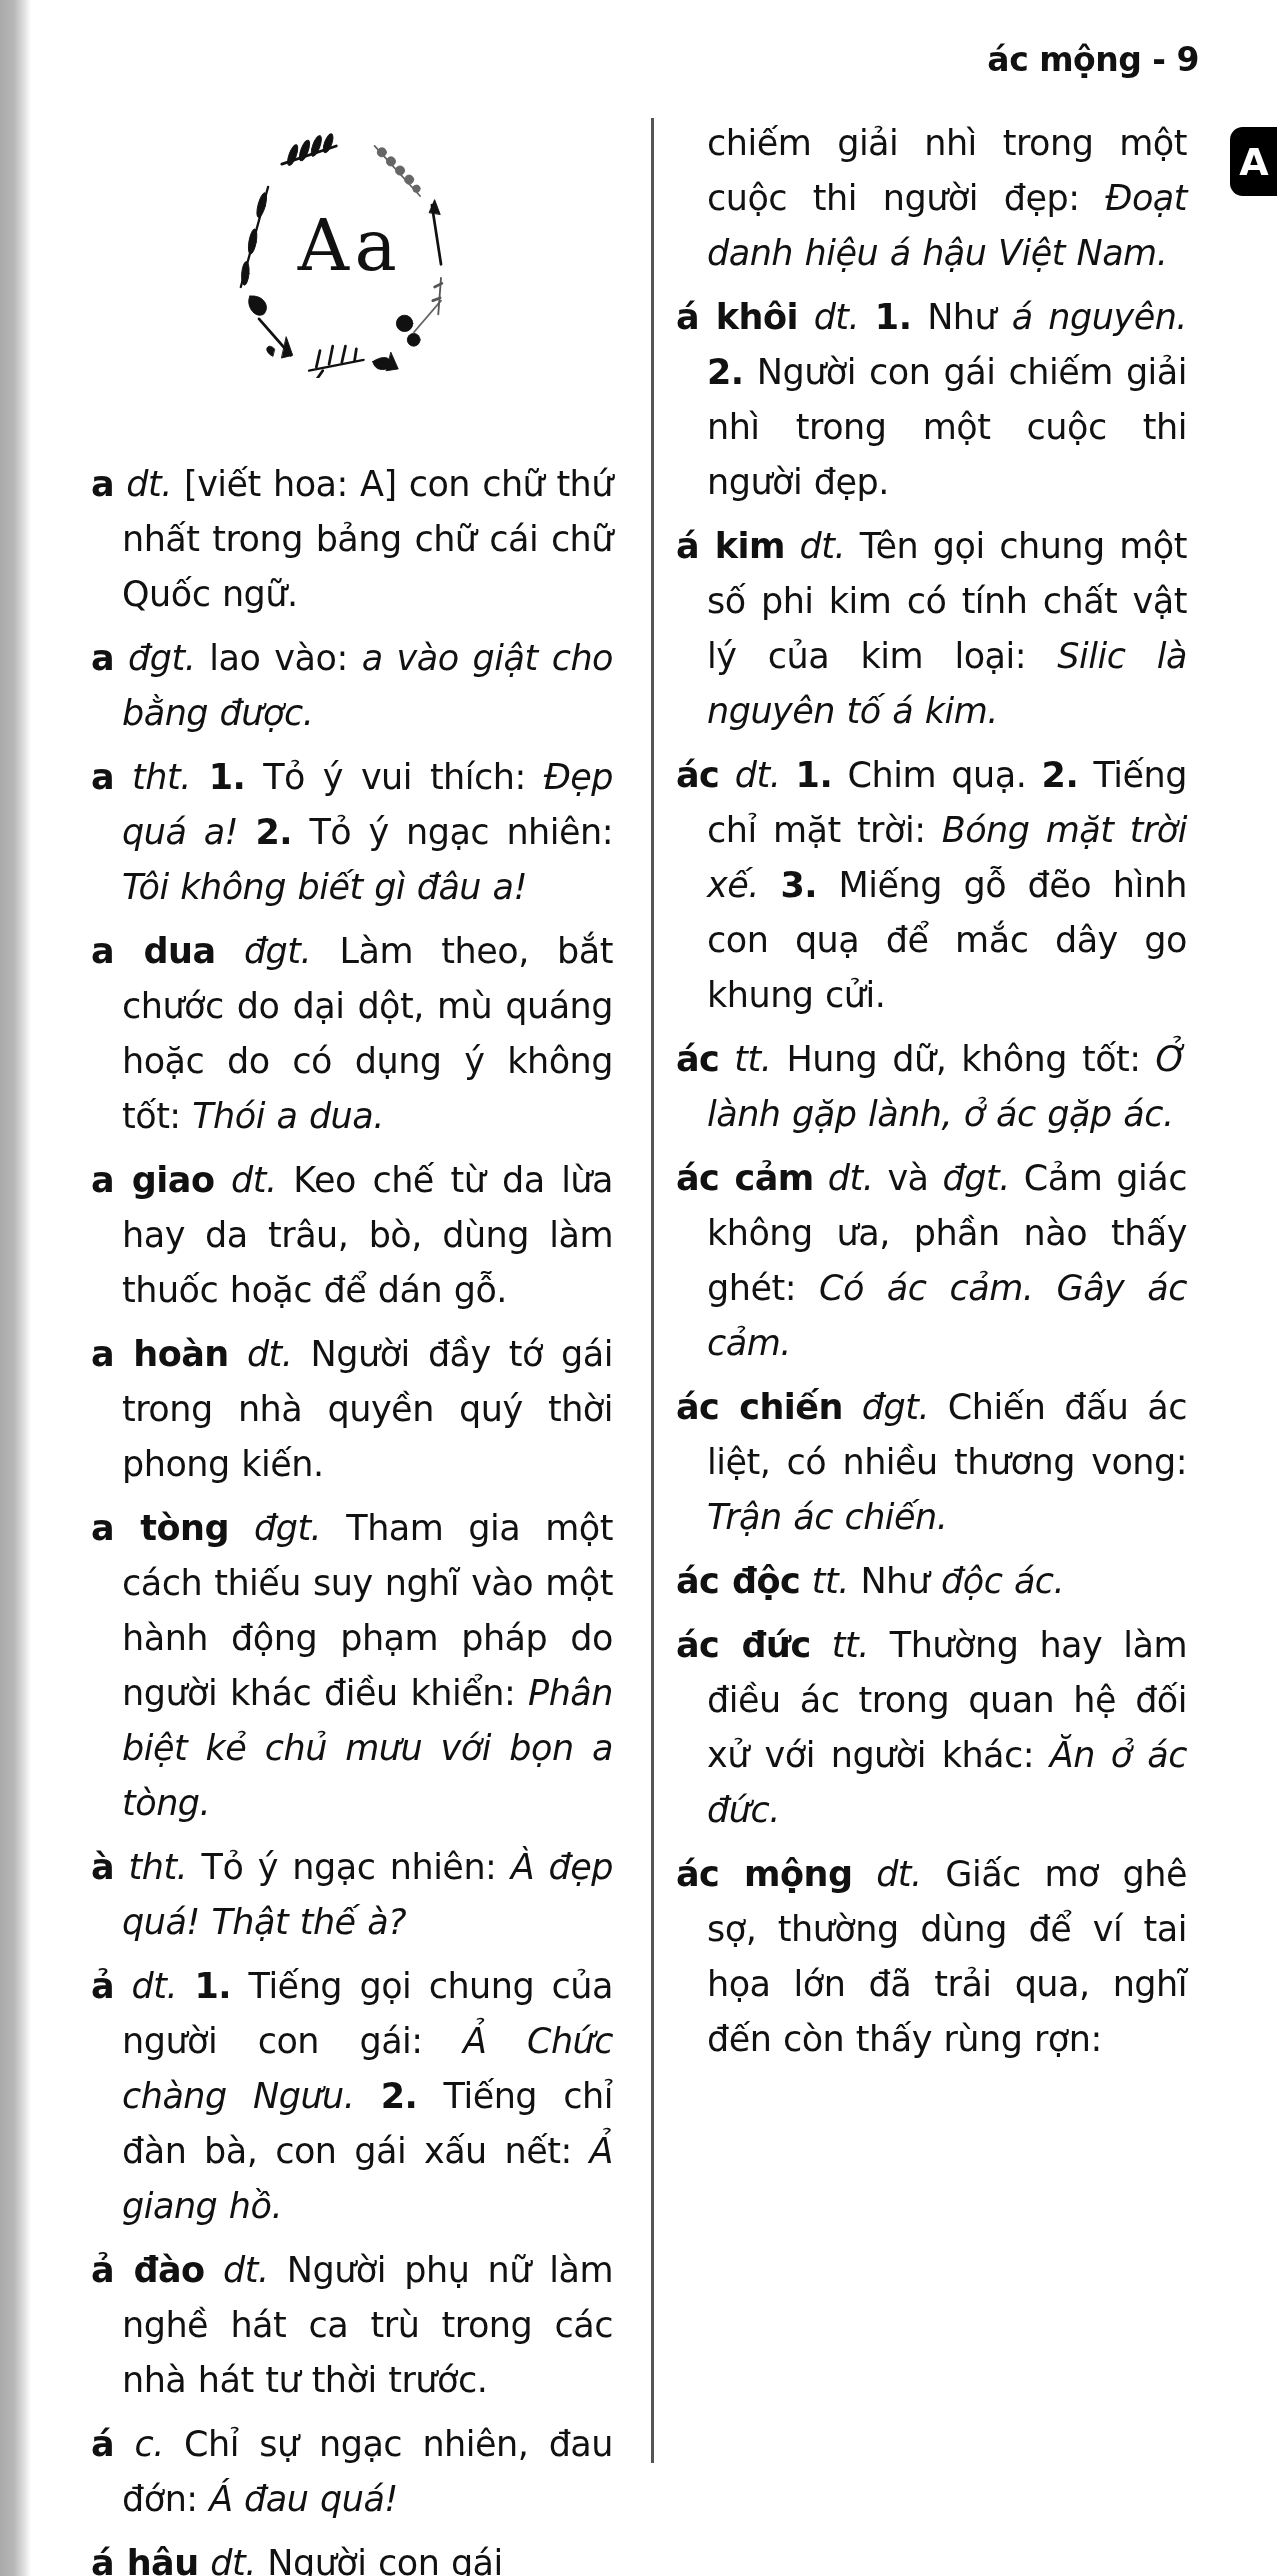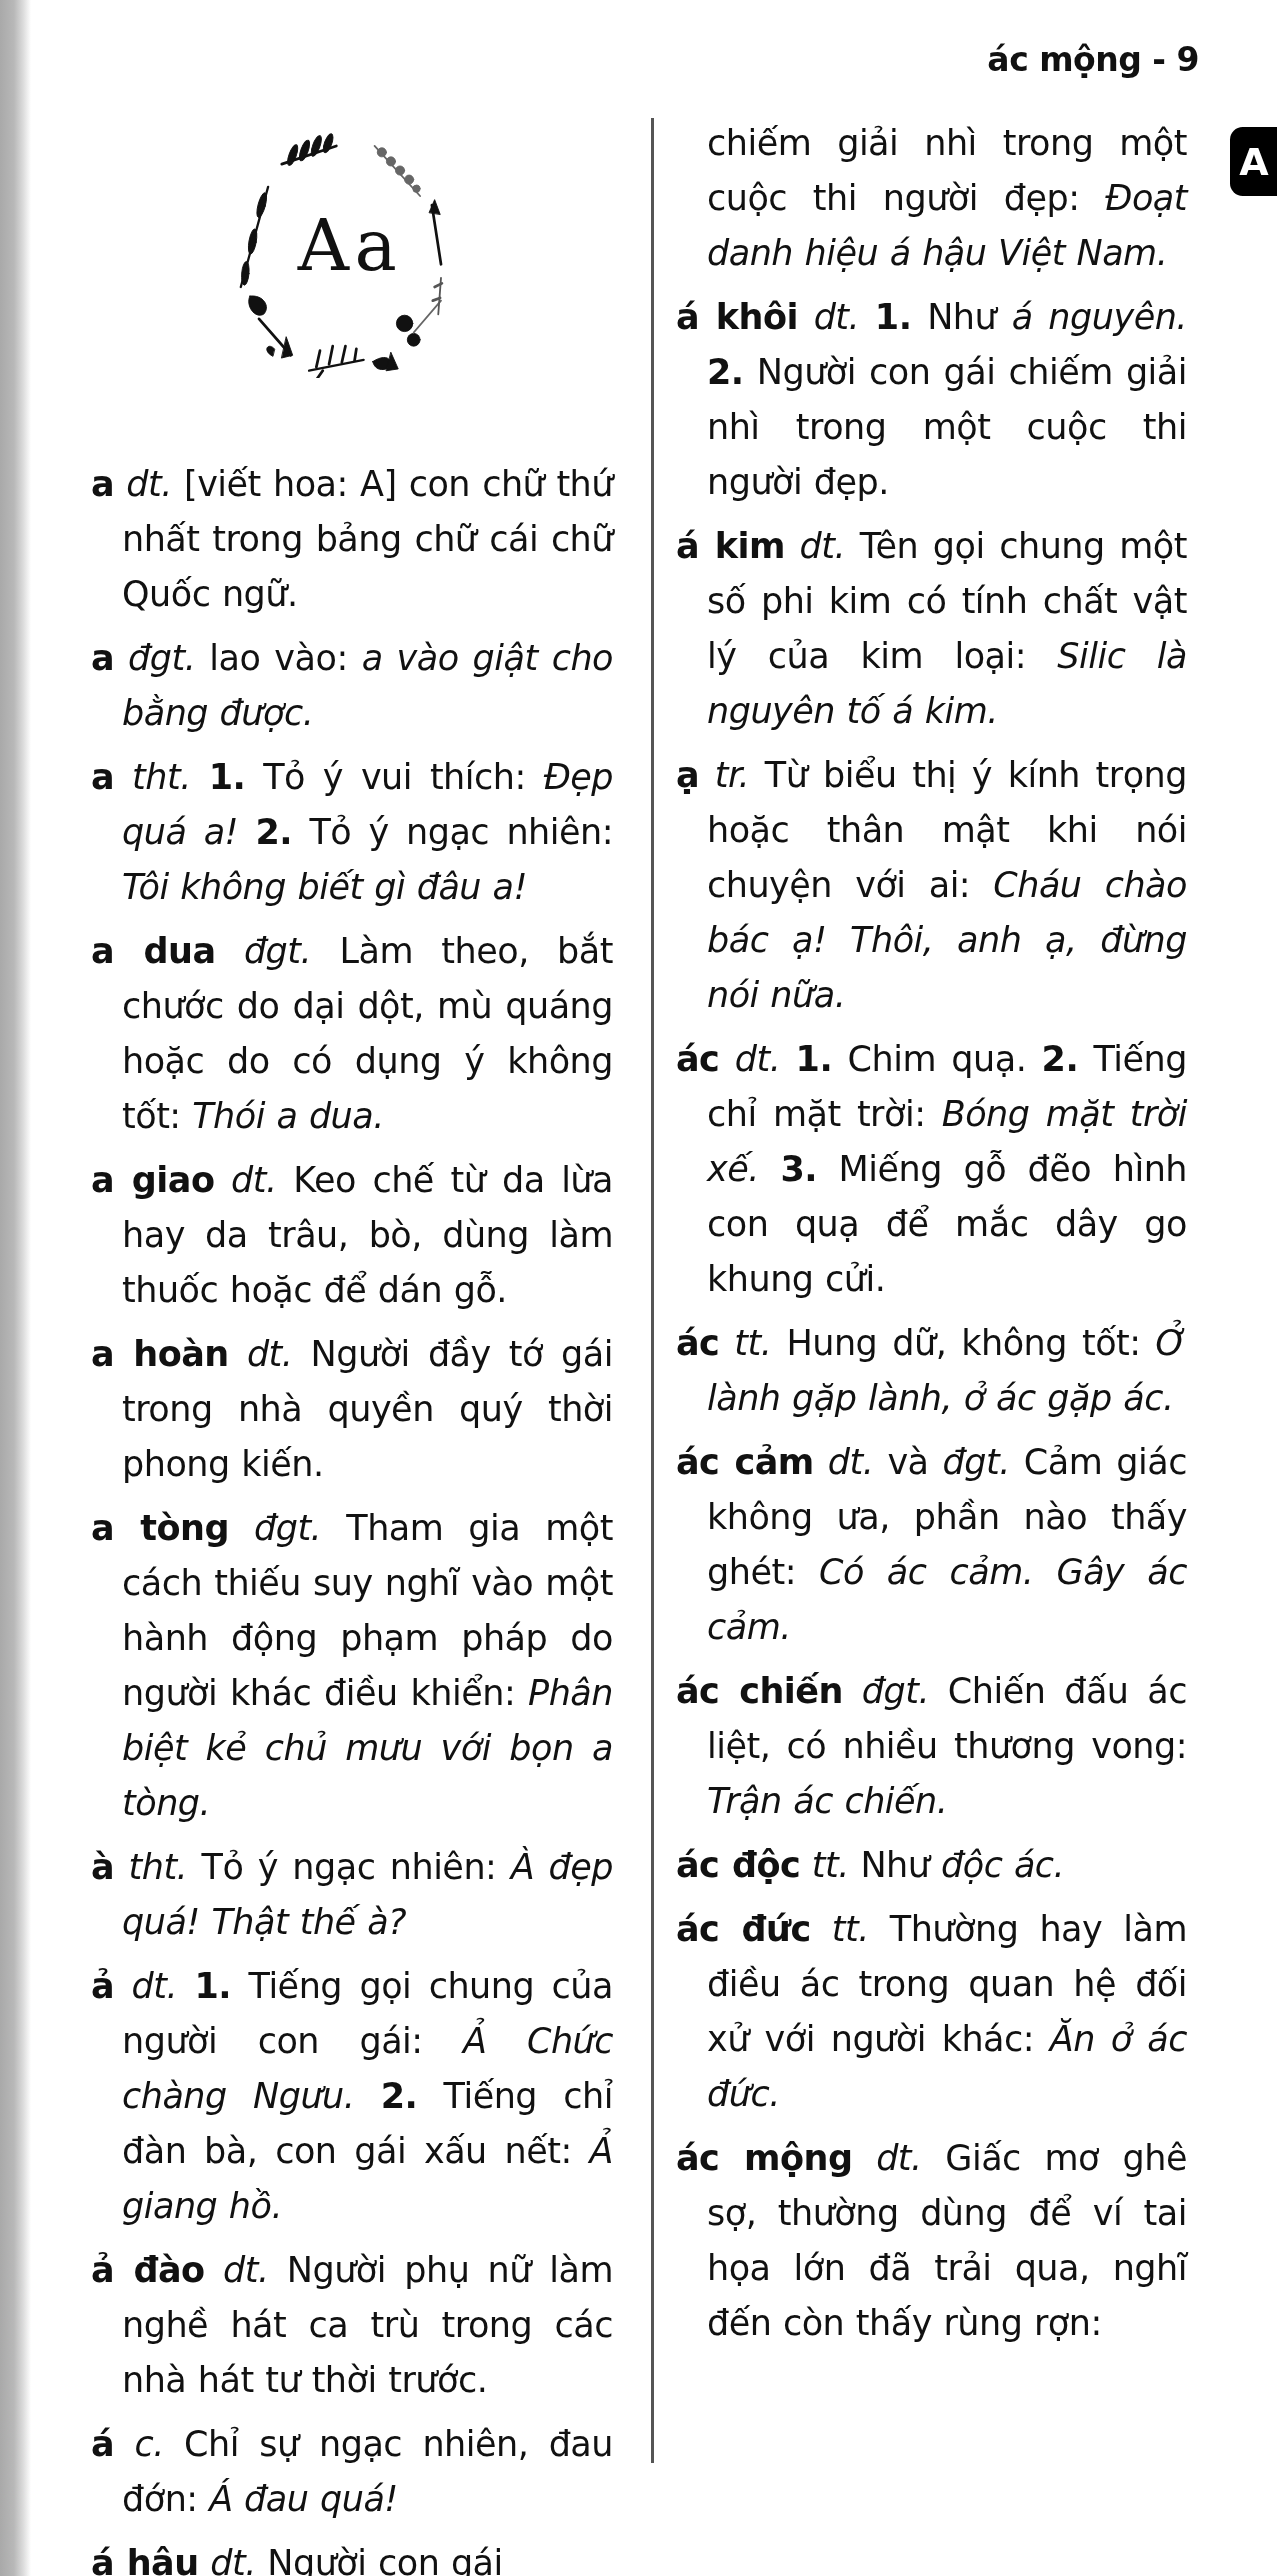--- a/index.html
+++ b/index.html
@@ -128,21 +128,20 @@
     <div class="entry"><span class="hw">à</span><span> </span><span class="pos">tht.</span><span> Tỏ ý ngạc nhiên: </span><span class="ex">À đẹp quá! Thật thế à?</span></div>
     <div class="entry"><span class="hw">ả</span><span> </span><span class="pos">dt.</span><span> </span><span class="num">1.</span><span> Tiếng gọi chung của người con gái: </span><span class="ex">Ả Chức chàng Ngưu.</span><span> </span><span class="num">2.</span><span> Tiếng chỉ đàn bà, con gái xấu nết: </span><span class="ex">Ả giang hồ.</span></div>
     <div class="entry"><span class="hw">ả đào</span><span> </span><span class="pos">dt.</span><span> Người phụ nữ làm nghề hát ca trù trong các nhà hát tư thời trước.</span></div>
     <div class="entry"><span class="hw">á</span><span> </span><span class="pos">c.</span><span> Chỉ sự ngạc nhiên, đau đớn: </span><span class="ex">Á đau quá!</span></div>
     <div class="entry"><span class="hw">á hậu</span><span> </span><span class="pos">dt.</span><span> Người con gái</span></div>
   </div>
 <div class="col col-right" id="col-right">
     <div class="entry cont"><span>chiếm giải nhì trong một cuộc thi người đẹp: </span><span class="ex">Đoạt danh hiệu á hậu Việt Nam.</span></div>
     <div class="entry"><span class="hw">á khôi</span><span> </span><span class="pos">dt.</span><span> </span><span class="num">1.</span><span> Như </span><span class="ex">á nguyên.</span><span> </span><span class="num">2.</span><span> Người con gái chiếm giải nhì trong một cuộc thi người đẹp.</span></div>
     <div class="entry"><span class="hw">á kim</span><span> </span><span class="pos">dt.</span><span> Tên gọi chung một số phi kim có tính chất vật lý của kim loại: </span><span class="ex">Silic là nguyên tố á kim.</span></div>
-    <div class="entry"><span class="hw">ạ</span><span> </span><span class="pos">tr.</span><span> Từ biểu thị ý kính trọng hoặc thân mật khi nói chuyện với ai: </span><span class="ex">Cháu chào bác ạ! Thôi, anh ạ, đừng nói nữa.</span></div>
     <div class="entry"><span class="hw">ác</span><span> </span><span class="pos">dt.</span><span> </span><span class="num">1.</span><span> Chim quạ. </span><span class="num">2.</span><span> Tiếng chỉ mặt trời: </span><span class="ex">Bóng mặt trời xế.</span><span> </span><span class="num">3.</span><span> Miếng gỗ đẽo hình con quạ để mắc dây go khung cửi.</span></div>
     <div class="entry"><span class="hw">ác</span><span> </span><span class="pos">tt.</span><span> Hung dữ, không tốt: </span><span class="ex">Ở lành gặp lành, ở ác gặp ác.</span></div>
     <div class="entry"><span class="hw">ác cảm</span><span> </span><span class="pos">dt.</span><span> và </span><span class="pos">đgt.</span><span> Cảm giác không ưa, phần nào thấy ghét: </span><span class="ex">Có ác cảm. Gây ác cảm.</span></div>
     <div class="entry"><span class="hw">ác chiến</span><span> </span><span class="pos">đgt.</span><span> Chiến đấu ác liệt, có nhiều thương vong: </span><span class="ex">Trận ác chiến.</span></div>
     <div class="entry"><span class="hw">ác độc</span><span> </span><span class="pos">tt.</span><span> Như </span><span class="ex">độc ác.</span></div>
     <div class="entry"><span class="hw">ác đức</span><span> </span><span class="pos">tt.</span><span> Thường hay làm điều ác trong quan hệ đối xử với người khác: </span><span class="ex">Ăn ở ác đức.</span></div>
     <div class="entry"><span class="hw">ác mộng</span><span> </span><span class="pos">dt.</span><span> Giấc mơ ghê sợ, thường dùng để ví tai họa lớn đã trải qua, nghĩ đến còn thấy rùng rợn: </span></div>
   </div>
 
 

